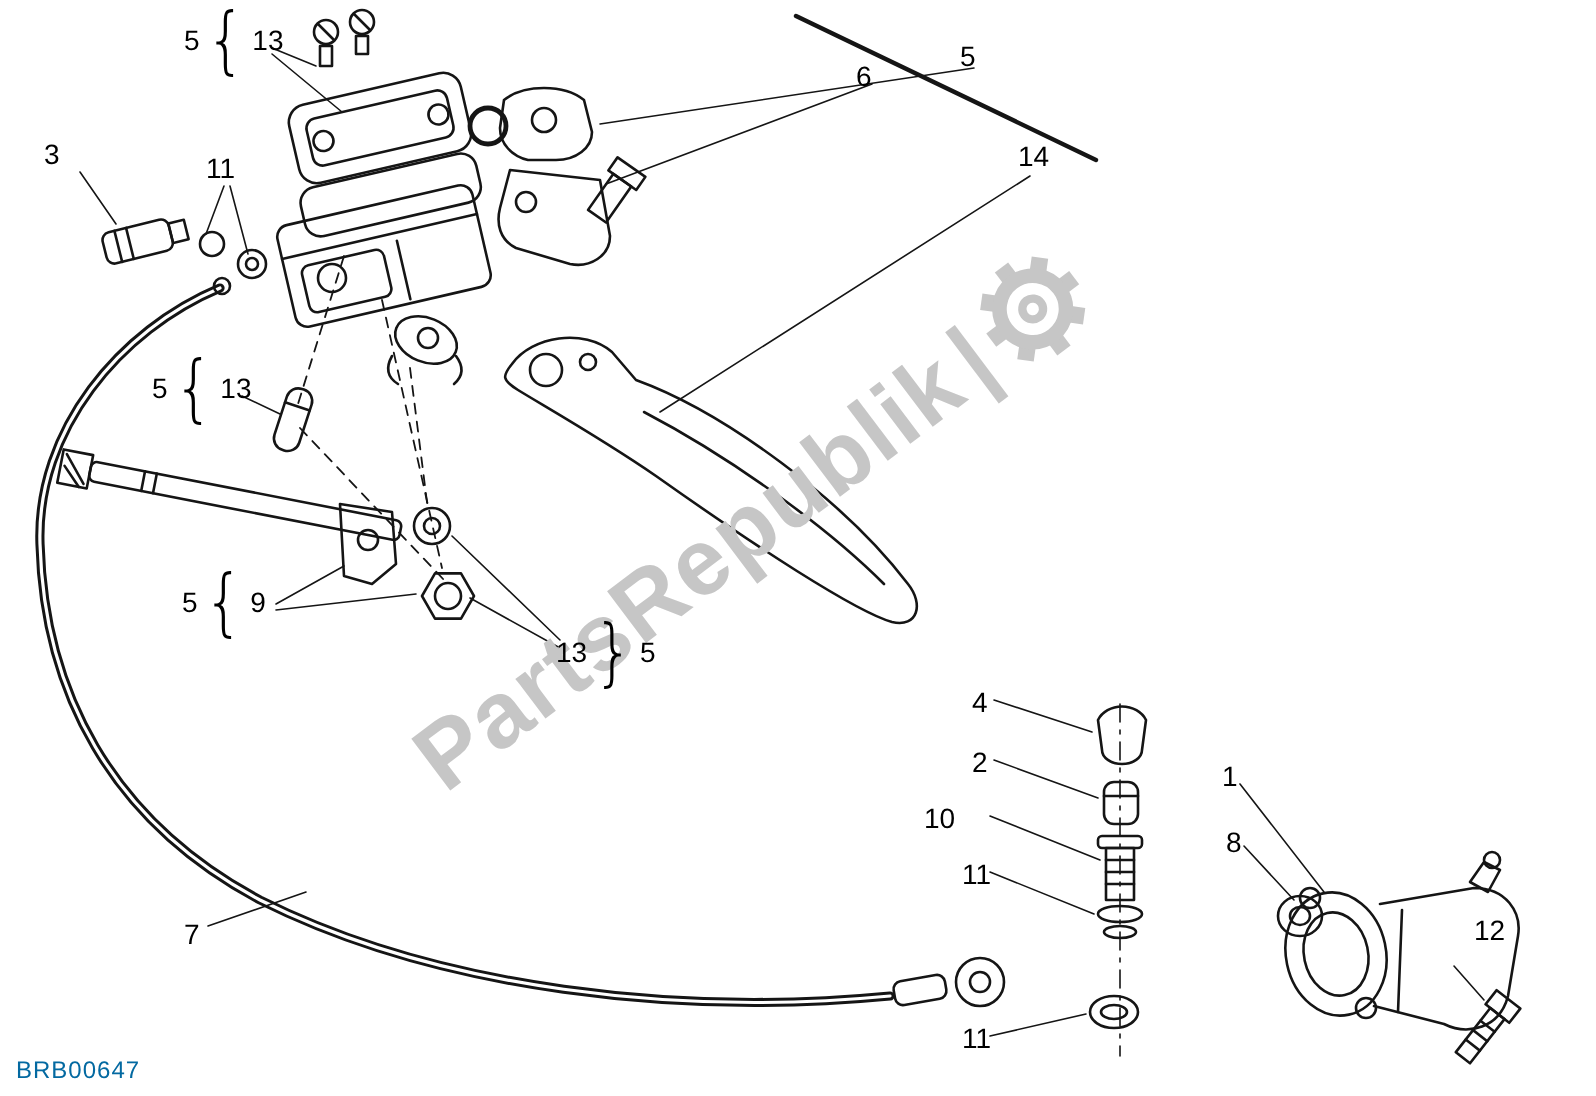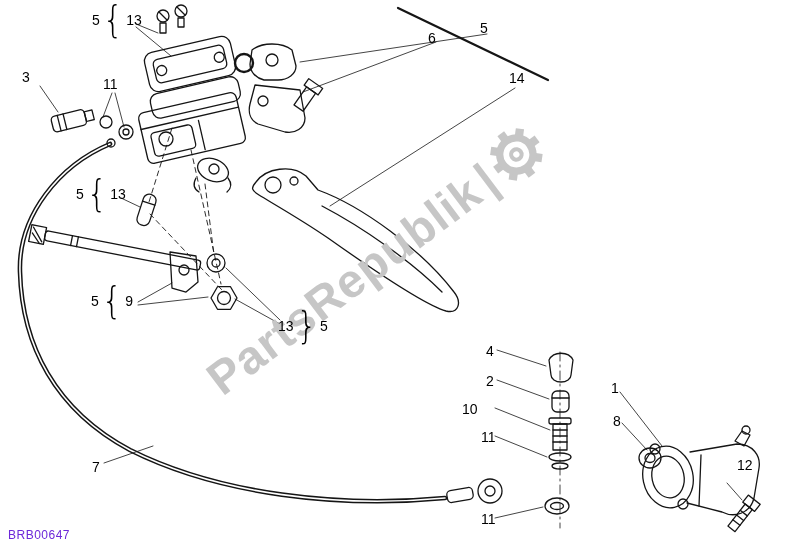--- a/index.html
+++ b/index.html
@@ -20,21 +20,21 @@
   }
   #watermark{
     position:absolute;left:140px;top:230px;width:470px;height:62px;
     display:flex;align-items:center;justify-content:center;gap:4px;
     transform:rotate(-37deg);
     color:#c6c6c6;font-weight:bold;font-size:47px;letter-spacing:1px;
     white-space:nowrap;pointer-events:none;
   }
   #watermark .bar{font-weight:bold;margin-left:2px;}
   #diagram-code{
-    position:absolute;left:8px;top:528px;font-size:12px;color:#6d28d9;letter-spacing:0.5px;
+    position:absolute;left:8px;top:528px;font-size:12px;color:#0369a1;letter-spacing:0.5px;
   }
 </style>
 </head>
 <body>
 
 <div id="stage">
 
   <svg id="drawing" width="798" height="548" viewBox="0 0 798 548" stroke="#151515" fill="none" stroke-width="1.3" stroke-linejoin="round" stroke-linecap="round">
 
     <line x1="398" y1="8" x2="548" y2="80" stroke-width="2.2"></line>

